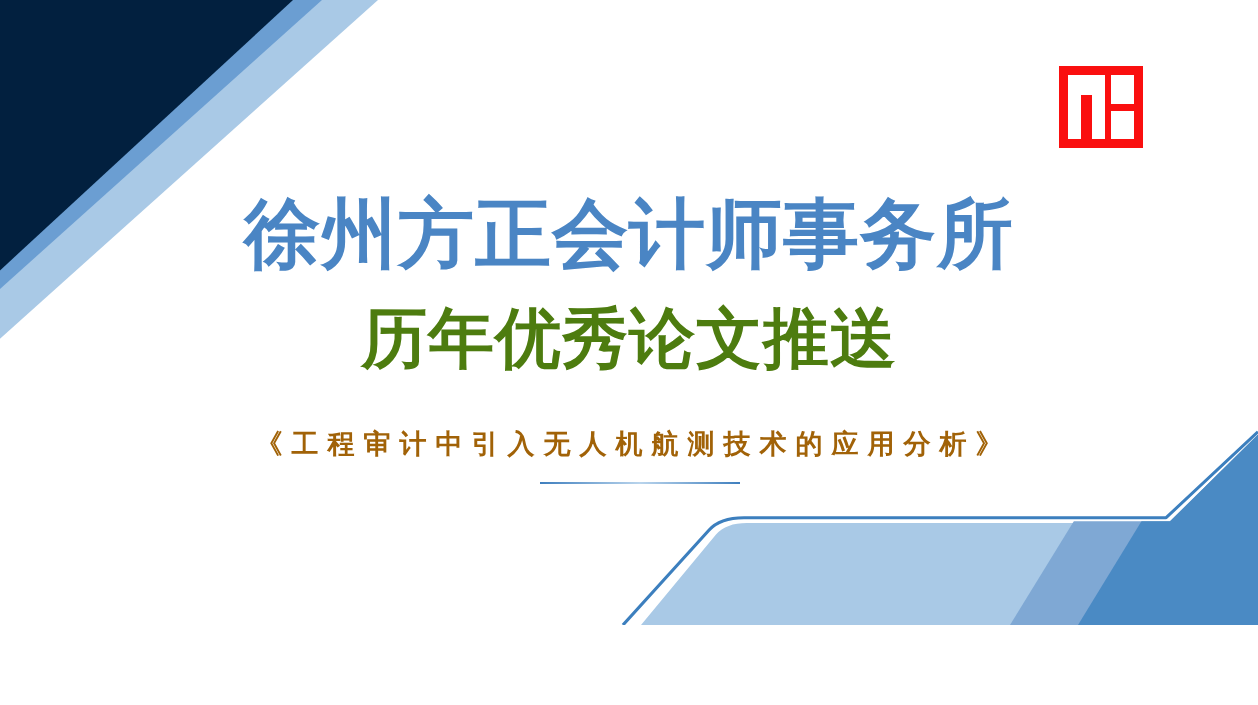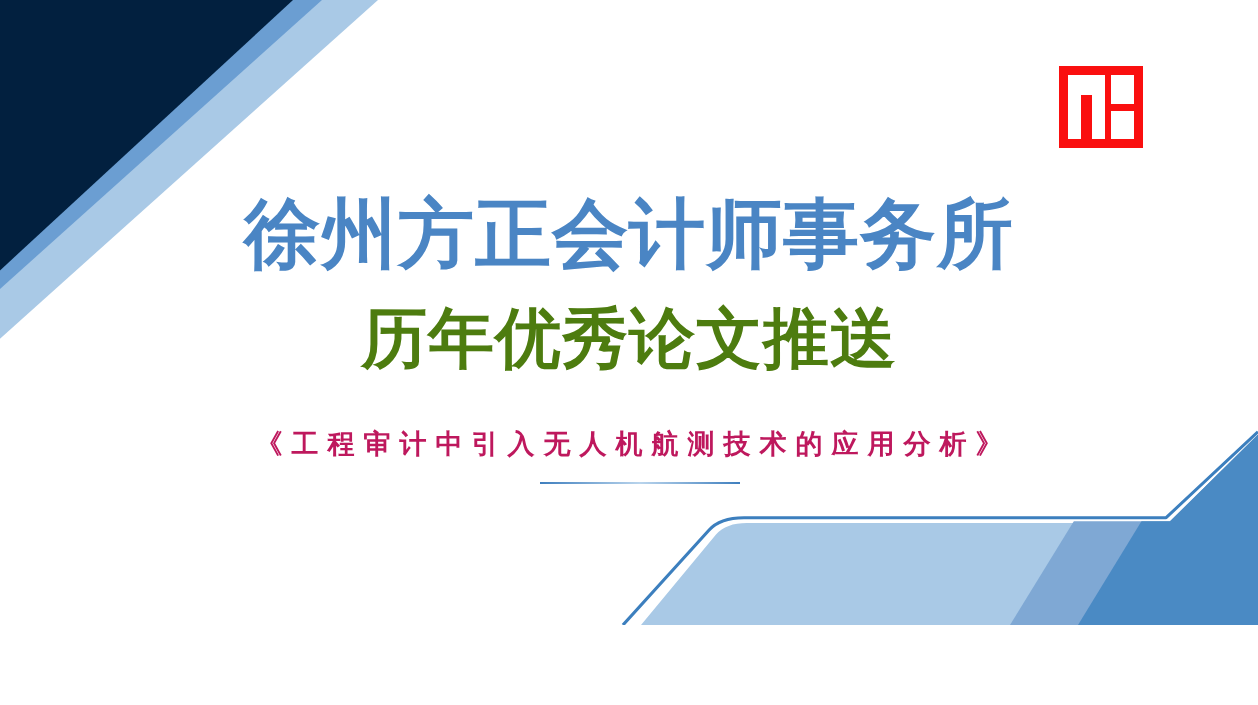--- a/index.html
+++ b/index.html
@@ -72,21 +72,21 @@
     white-space: nowrap;
   }
 
   #subtitle {
     position: absolute;
     left: 0;
     top: 424px;
     width: 1258px;
     font-size: 27px;
     font-weight: bold;
-    color: #be185d;
+    color: #a16207;
     letter-spacing: 9px;
     text-indent: 9px;
     line-height: 40px;
     white-space: nowrap;
   }
 
   #title-divider {
     position: absolute;
     left: 540px;
     top: 482px;

